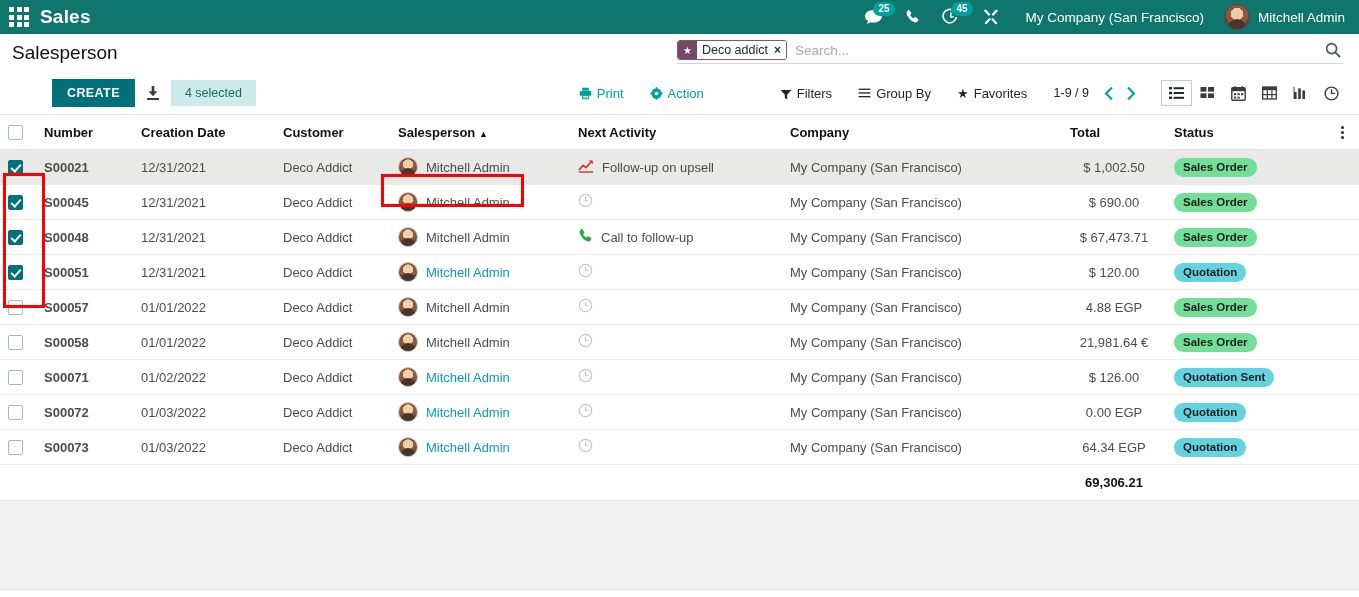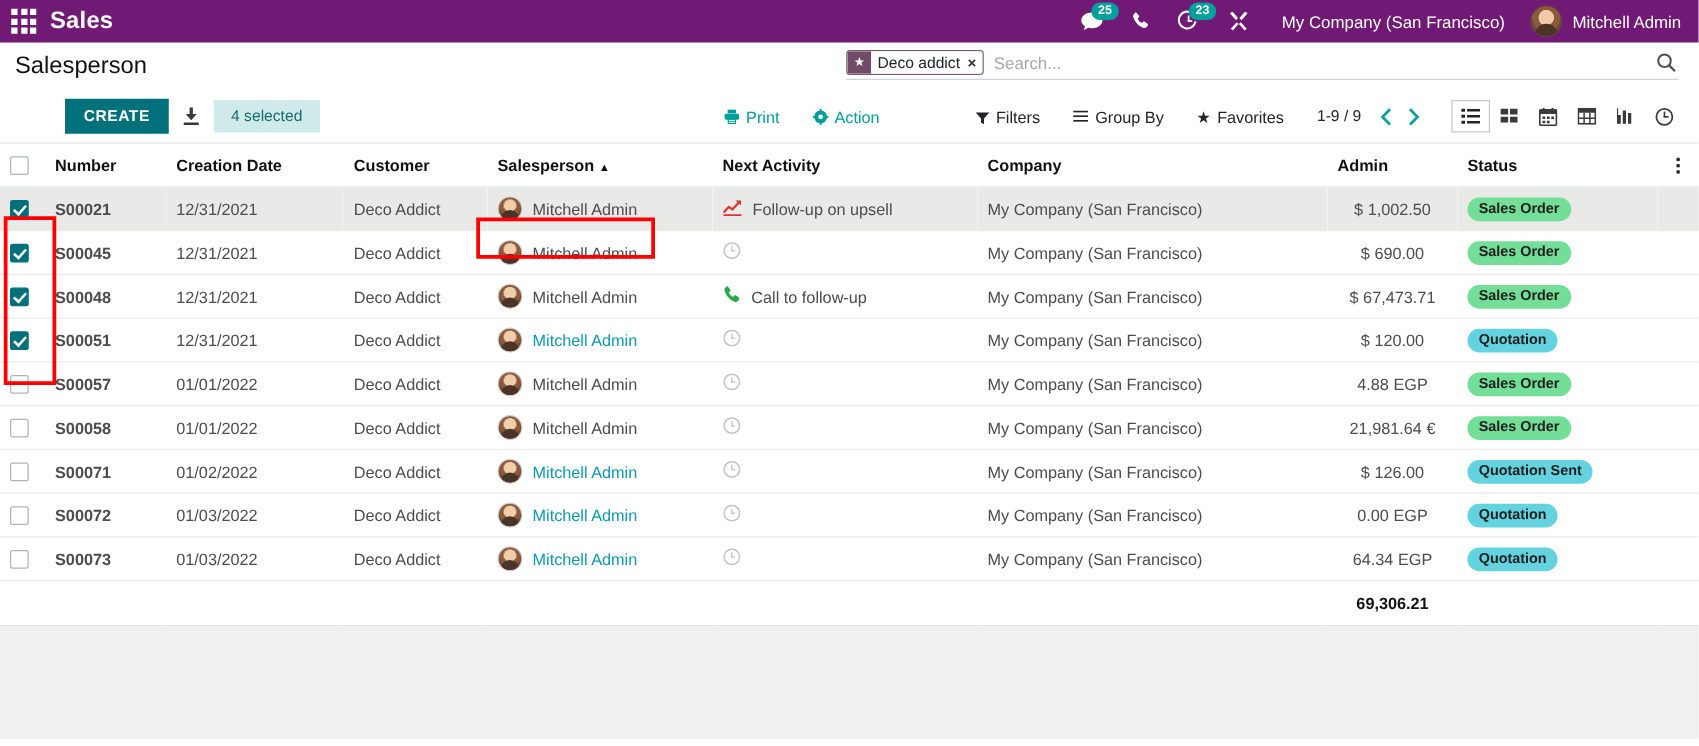--- a/index.html
+++ b/index.html
@@ -6,21 +6,21 @@
   html, body {
     width: 1359px; height: 597px;
     font-family: "Liberation Sans", sans-serif;
     background: #ffffff;
     overflow: hidden;
     color: #212529;
   }
   
   .navbar {
     height: 34px;
-    background: #701a75;
+    background: #0f766e;
     display: flex;
     align-items: center;
     color: #ffffff;
     padding: 0 14px 0 8px;
     position: relative;
   }
   .apps-grid {
     width: 22px; height: 22px;
     display: grid;
     grid-template-columns: repeat(3, 5px);
@@ -242,21 +242,21 @@
         <svg width="15" height="17" viewBox="0 0 16 18" aria-hidden="true">
           <path d="M3.2 1.2c.5-.4 1.2-.3 1.6.2l1.8 2.4c.3.5.2 1.1-.2 1.5l-1 .8c.6 1.6 2 3.1 3.7 3.9l.8-1c.4-.5 1.1-.6 1.6-.2l2.4 1.7c.5.4.6 1.1.2 1.6l-1.2 1.5c-.5.6-1.3.8-2 .6C7 13.3 3 9.4 1.7 4.6c-.2-.8 0-1.6.6-2.1l.9-1.3z" fill="#ffffff"></path>
         </svg>
       </div>
       <div class="sysicon">
         <svg width="18" height="18" viewBox="0 0 18 18" aria-hidden="true">
           <path d="M12.5 2.2A7.5 7.5 0 1 0 15.2 9h-1.6A5.9 5.9 0 1 1 11.7 3.7l.8-1.5z" fill="#ffffff"></path>
           <rect x="8.2" y="4.4" width="1.4" height="5" fill="#ffffff"></rect>
           <rect x="8.2" y="8.2" width="3.6" height="1.3" fill="#ffffff"></rect>
         </svg>
-        <span class="badge-count">23</span>
+        <span class="badge-count">45</span>
       </div>
       <div class="sysicon">
         <svg width="18" height="18" viewBox="0 0 18 18" aria-hidden="true">
           <path d="M2 2.3l2.1-.9 4.3 5-1.6 1.7-4.4-4.9L2 2.3z" fill="#ffffff"></path>
           <path d="M16 2.3l-2.1-.9-4.3 5 1.6 1.7 4.4-4.9.4-.9z" fill="#ffffff"></path>
           <path d="M7.4 9.7l-4.8 5.2 1.6 1.5 4.7-5.2-1.5-1.5z" fill="#ffffff"></path>
           <path d="M10.6 9.7l4.8 5.2-1.6 1.5-4.7-5.2 1.5-1.5z" fill="#ffffff"></path>
         </svg>
       </div>
       <div class="company-name">My Company (San Francisco)</div>
@@ -435,21 +435,21 @@
           </th>
           <th>Number</th>
           <th>Creation Date</th>
           <th>Customer</th>
           <th>
             <span>Salesperson</span>
             <span style="font-size:9px;">▲</span>
           </th>
           <th>Next Activity</th>
           <th>Company</th>
-          <th class="num">Admin</th>
+          <th class="num">Total</th>
           <th>Status</th>
           <th>
             <span class="kebab">
                 <i></i>
                 <i></i>
                 <i></i>
               </span>
           </th>
         </tr>
       </thead>

